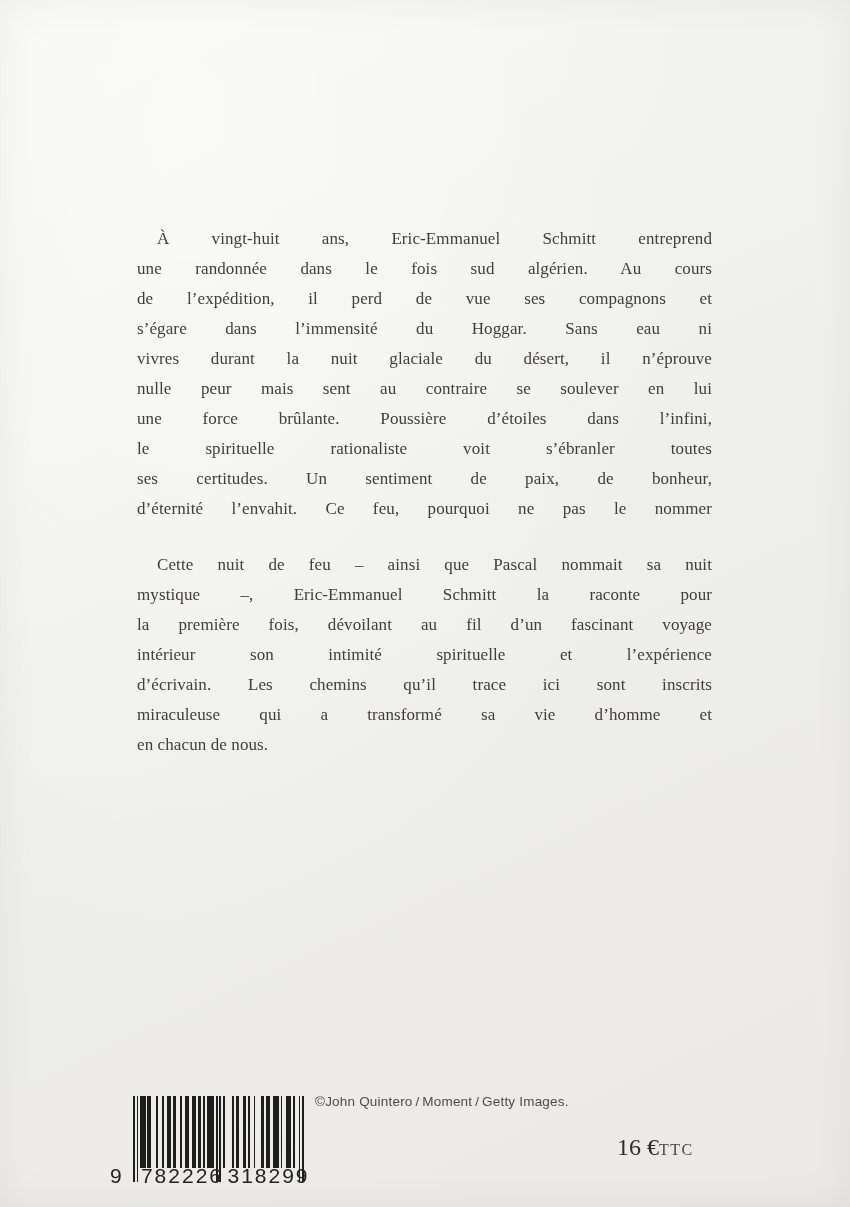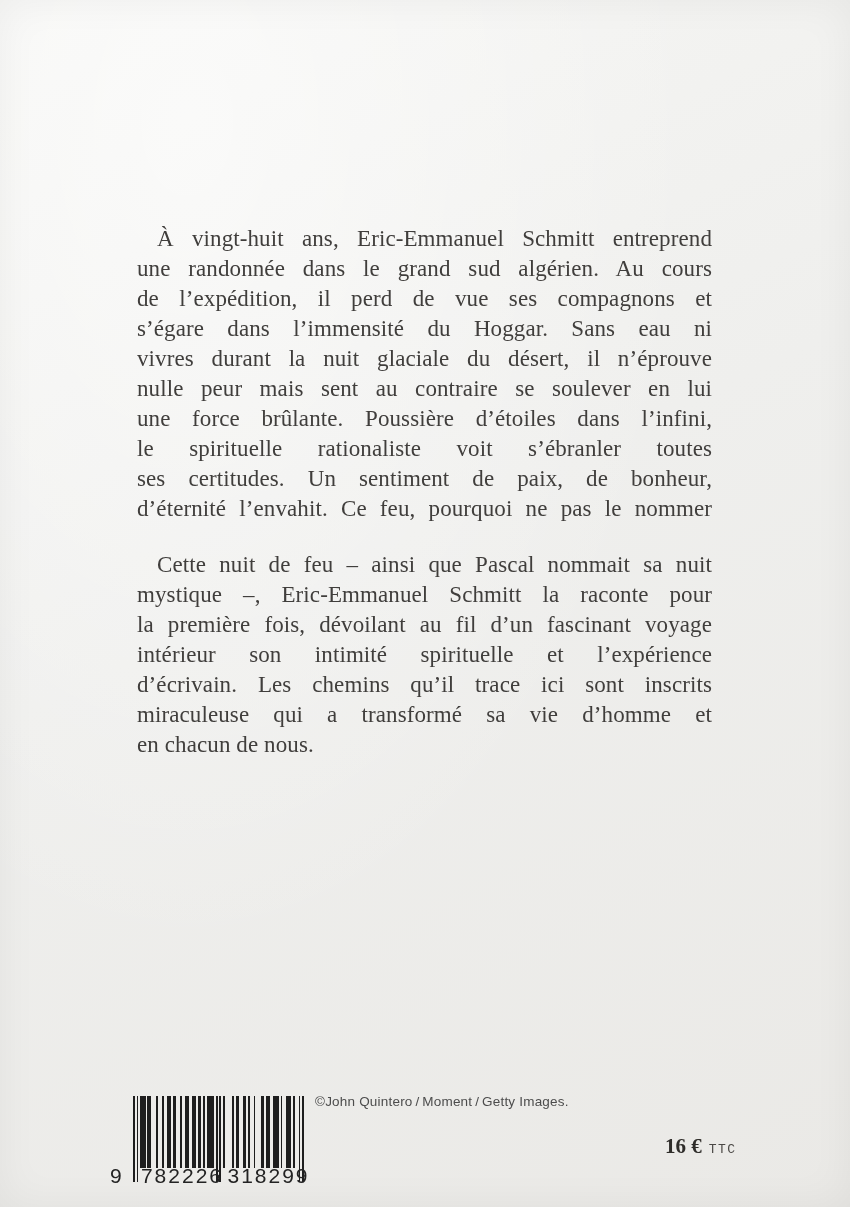--- a/index.html
+++ b/index.html
@@ -14,21 +14,21 @@
     background:
       radial-gradient(ellipse at 22% 10%, rgba(255,255,255,0.55), rgba(255,255,255,0) 55%),
       linear-gradient(155deg, #f6f6f4 0%, #efefed 45%, #eae9e6 100%);
     box-shadow: inset 0 0 42px rgba(0,0,0,0.05);
     font-family: "Liberation Serif", "DejaVu Serif", serif;
   }
   
   .synopsis {
     position: absolute;
     left: 137px; top: 224px; width: 575px;
-    font-size: 23px;
+    font-size: 17px;
     line-height: 30px;
     color: #403e3c;
     letter-spacing: 0.1px;
   }
   .para + .para { margin-top: 26px; }
   .line { text-align: justify; text-align-last: justify; }
   .line.first { text-indent: 20px; }
   .line.last { text-align-last: left; }
   
   .barcode {
@@ -66,41 +66,39 @@
     line-height: 17.5px;
     color: #3e3e3e;
   }
   .price {
     position: absolute;
     left: 617px; top: 1134px;
     color: #2f2d2a;
   }
   .price-val {
     font-family: "Liberation Serif", "DejaVu Serif", serif;
-    font-weight: bold;
-    font-size: 21px;
-    margin-left: 48px;
+    font-weight: normal;
+    font-size: 24px;
   }
   .price-ttc {
-    font-family: Liberation Mono, monospace;
-    font-size: 13px;
+    font-family: Liberation Serif, serif;
+    font-size: 16px;
     letter-spacing: 1.5px;
     color: #4a4845;
-    margin-left: 7px;
   }
 </style>
 </head>
 <body>
 
 <div class="cover">
 
   <div class="synopsis" id="synopsis">
       <div class="para">
         <div class="line first">À vingt-huit ans, Eric-Emmanuel Schmitt entreprend</div>
-        <div class="line">une randonnée dans le grand sud algérien. Au cours</div>
+        <div class="line">une randonnée dans le fois sud algérien. Au cours</div>
         <div class="line">de l’expédition, il perd de vue ses compagnons et</div>
         <div class="line">s’égare dans l’immensité du Hoggar. Sans eau ni</div>
         <div class="line">vivres durant la nuit glaciale du désert, il n’éprouve</div>
         <div class="line">nulle peur mais sent au contraire se soulever en lui</div>
         <div class="line">une force brûlante. Poussière d’étoiles dans l’infini,</div>
         <div class="line">le spirituelle rationaliste voit s’ébranler toutes</div>
         <div class="line">ses certitudes. Un sentiment de paix, de bonheur,</div>
         <div class="line">d’éternité l’envahit. Ce feu, pourquoi ne pas le nommer</div>
       </div>
       <div class="para">

